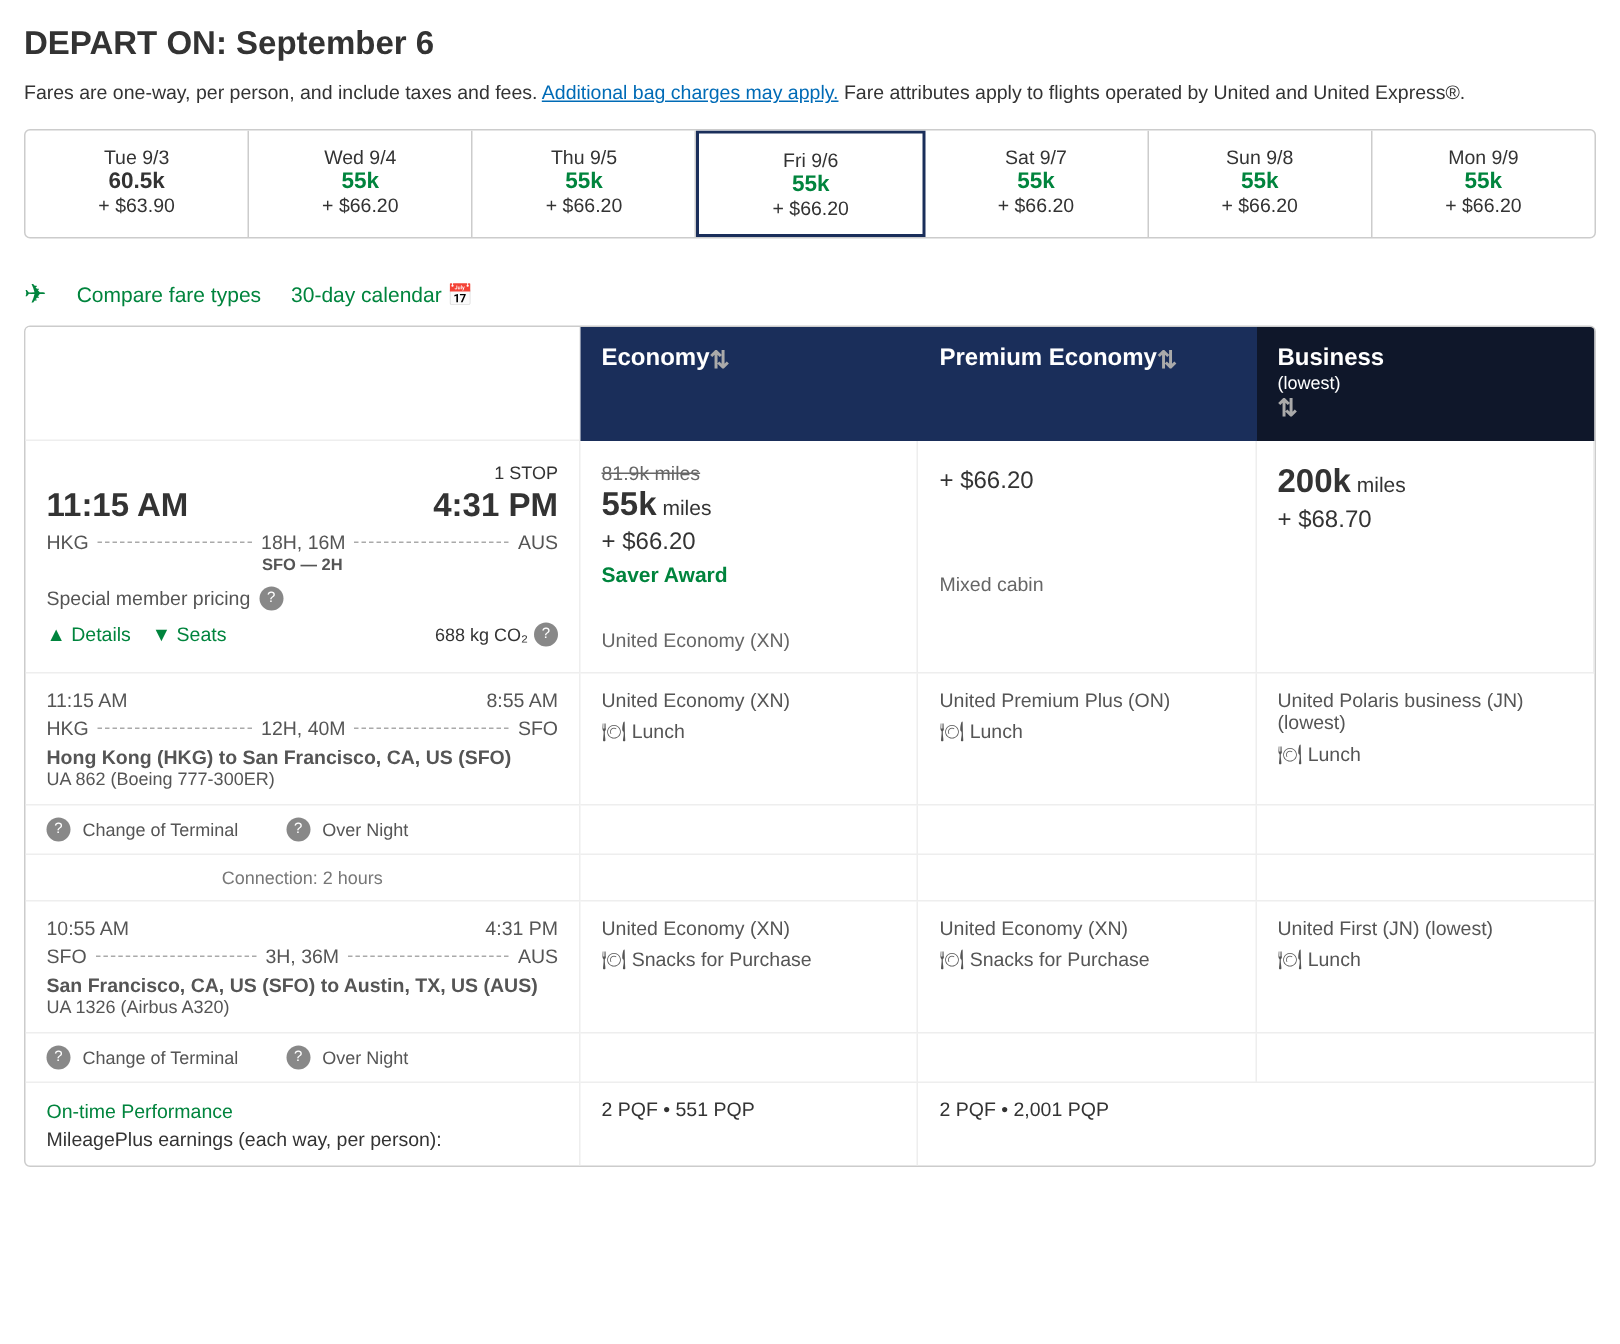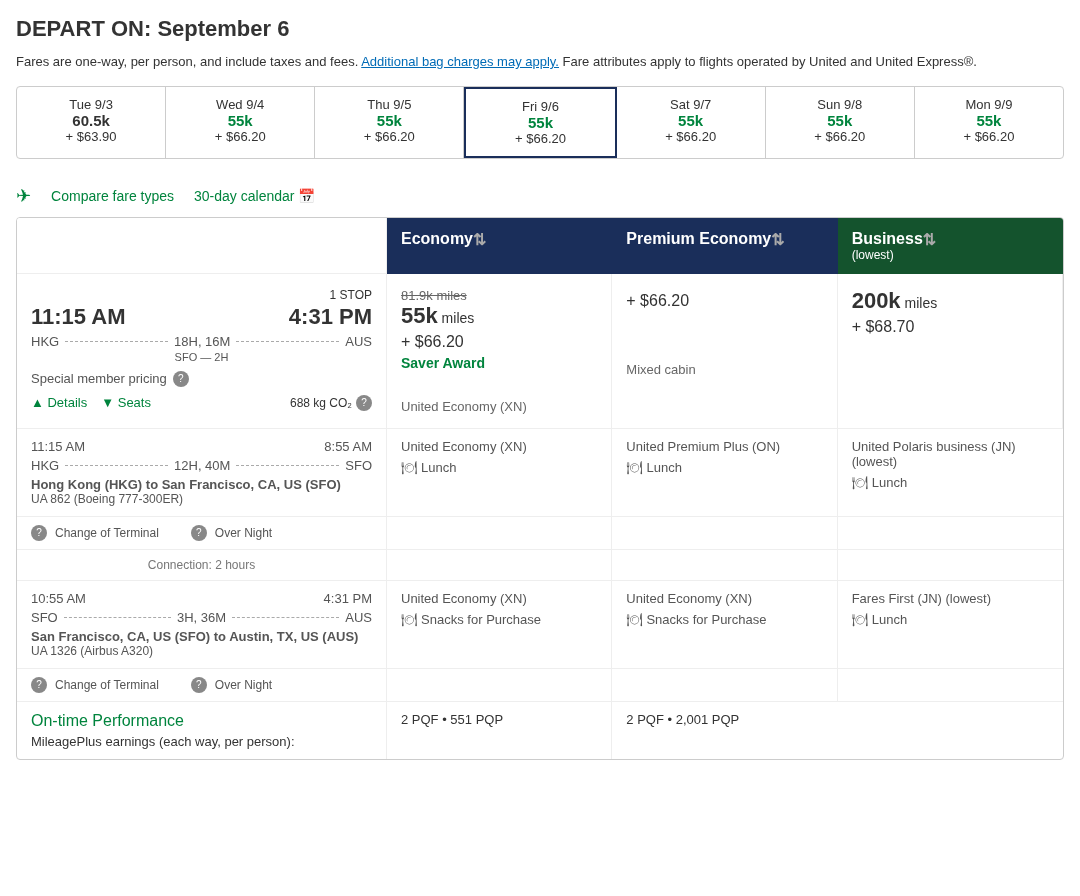--- a/index.html
+++ b/index.html
@@ -26,21 +26,21 @@
     .filter-bar { display: flex; align-items: center; gap: 20px; margin-bottom: 0; padding: 10px 0; }
     .filter-bar a { color: #00843d; text-decoration: none; font-size: 14px; display: flex; align-items: center; gap: 4px; }
 
     
     .main-grid { display: grid; grid-template-columns: 370px 1fr 1fr 1fr; border: 1px solid #ccc; border-radius: 4px; overflow: hidden; }
 
     
     .col-header { padding: 12px 14px; color: #fff; font-size: 16px; font-weight: bold; display: flex; align-items: flex-start; }
     .col-header.economy { background: #1a2e5a; }
     .col-header.premium { background: #1a2e5a; }
-    .col-header.business { background: #14532d; }
+    .col-header.business { background: #0f172a; flex-direction: column; }
     .col-header .header-sub { font-size: 12px; font-weight: normal; }
     .col-header .sort-icon { color: #aaa; font-size: 16px; cursor: pointer; }
 
     
     .fare-cell { padding: 14px; border-bottom: 1px solid #eee; border-right: 1px solid #eee; vertical-align: top; }
     .fare-cell:last-child { border-right: none; }
 
     .miles-strikethrough { font-size: 13px; color: #666; text-decoration: line-through; }
     .miles-big { font-size: 22px; font-weight: bold; color: #333; }
     .miles-unit { font-size: 14px; color: #333; }
@@ -49,21 +49,21 @@
     .fare-type-label { color: #666; font-size: 13px; margin-top: 8px; }
 
     
     .flight-left { border-right: 1px solid #eee; }
 
     .stop-label { text-align: right; font-size: 12px; color: #333; }
     .time-row { display: flex; justify-content: space-between; align-items: baseline; margin-top: 2px; }
     .time-big { font-size: 22px; font-weight: bold; }
     .route-row { display: flex; align-items: center; gap: 6px; font-size: 13px; color: #555; margin-top: 4px; }
     .route-line { flex: 1; border-top: 1px dashed #aaa; }
-    .layover { font-size: 11px; color: #555; margin-top: 2px; text-align: center; }
+    .layover { font-size: 11px; color: #555; margin-top: 2px; text-align: center; font-weight: bold; }
 
     .special-pricing { display: flex; align-items: center; gap: 6px; font-size: 13px; color: #555; margin-top: 8px; }
     .help-icon { display: inline-flex; align-items: center; justify-content: center; width: 16px; height: 16px; border-radius: 50%; background: #888; color: #fff; font-size: 10px; cursor: pointer; }
 
     .action-row { display: flex; align-items: center; justify-content: space-between; margin-top: 8px; }
     .action-links { display: flex; gap: 14px; }
     .action-links a { color: #00843d; text-decoration: none; font-size: 13px; }
     .co2-info { font-size: 12px; color: #333; display: flex; align-items: center; gap: 4px; }
 
     
@@ -74,21 +74,21 @@
     .segment-route { display: flex; align-items: center; gap: 6px; margin-top: 4px; color: #555; }
     .segment-route-line { flex: 1; border-top: 1px dashed #aaa; }
     .segment-flight-info { margin-top: 4px; font-size: 13px; font-weight: bold; }
     .segment-flight-sub { font-size: 12px; color: #555; }
 
     .notice-cell { padding: 8px 14px; border-bottom: 1px solid #eee; border-right: 1px solid #eee; font-size: 12px; color: #555; display: flex; align-items: center; gap: 8px; }
     .notice-cell:last-child { border-right: none; }
     .connection-cell { border-right: 1px solid #eee; }
     .connection-cell:last-child { border-right: none; }
 
-    .on-time-link { color: #00843d; text-decoration: none; font-size: 16px; }
+    .on-time-link { color: #00843d; text-decoration: none; font-size: 13px; }
     .earnings-label { font-size: 13px; color: #333; }
     .earnings-value { font-size: 13px; color: #333; }
 
     .col-empty { background: #fff; }
   </style>
 </head>
 <body>
 
 <div class="page">
 
@@ -287,21 +287,21 @@
     </div>
     <div class="segment-cell" style="border-bottom:1px solid #eee;">
       <div>United Economy (XN)</div>
       <div style="margin-top:6px;">🍽 Snacks for Purchase</div>
     </div>
     <div class="segment-cell" style="border-bottom:1px solid #eee;">
       <div>United Economy (XN)</div>
       <div style="margin-top:6px;">🍽 Snacks for Purchase</div>
     </div>
     <div class="segment-cell" style="border-bottom:1px solid #eee; border-right:none;">
-      <div>Fares First (JN) (lowest)</div>
+      <div>United First (JN) (lowest)</div>
       <div style="margin-top:6px;">🍽 Lunch</div>
     </div>
 
     <div class="notice-cell" style="border-bottom:1px solid #eee;">
       <span class="help-icon">?</span>
       <span>Change of Terminal</span>
       <span style="margin-left:16px;"></span>
       <span class="help-icon">?</span>
       <span>Over Night</span>
     </div>

